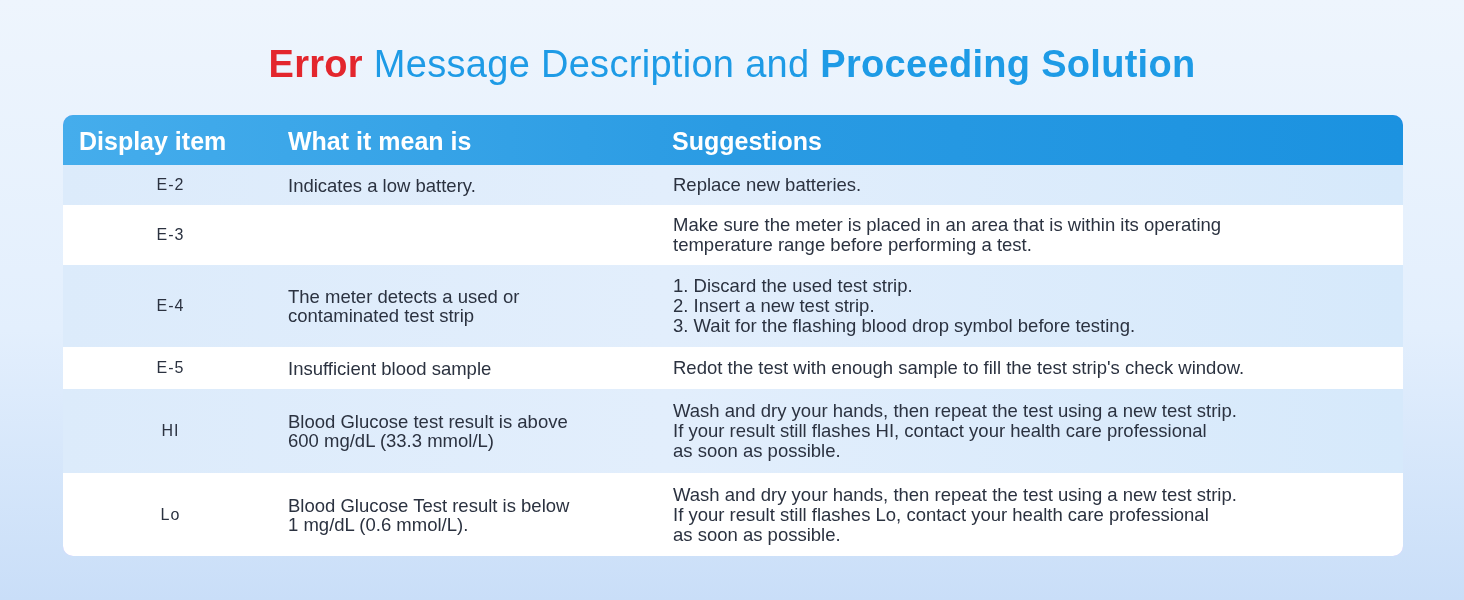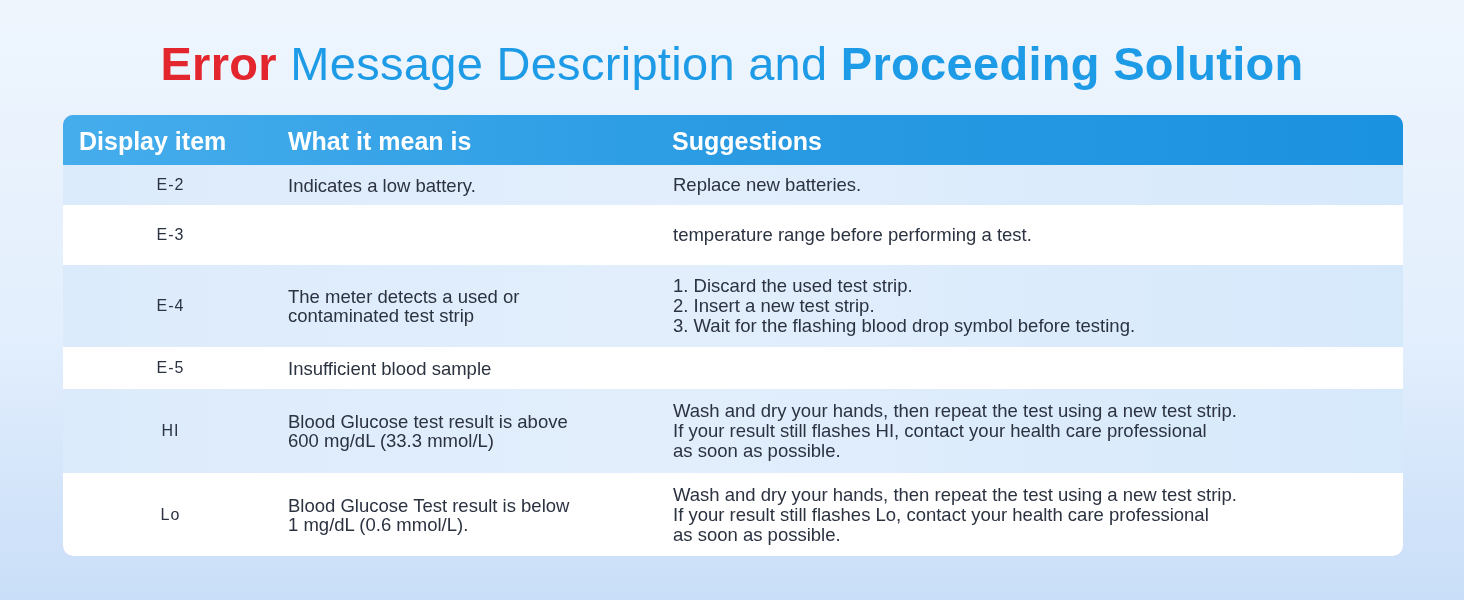--- a/index.html
+++ b/index.html
@@ -13,21 +13,21 @@
       background: linear-gradient(180deg, #eef5fd 0%, #e3effd 55%, #c9def8 100%);
       font-family: "Liberation Sans", "DejaVu Sans", sans-serif;
       position: relative;
     }
     .title {
       position: absolute;
       left: 0;
       top: 34px;
       width: 1464px;
       text-align: center;
-      font-size: 47px;
+      font-size: 38px;
       line-height: 60px;
       color: #1e9be6;
       letter-spacing: 0.3px;
       white-space: nowrap;
     }
     .title .t-error {
       color: #e3262d;
       font-weight: bold;
     }
     .title .t-mid {
@@ -138,20 +138,21 @@
       <div class="lines">
         <span>Replace new batteries.</span>
       </div>
     </div>
   </div>
 
   <div class="row plain" style="top:90px;height:60px;">
     <div class="cell c1">E-3</div>
     <div class="cell c3">
       <div class="lines">
+        <span>Make sure the meter is placed in an area that is within its operating</span>
         <span>temperature range before performing a test.</span>
       </div>
     </div>
   </div>
 
   <div class="row shaded" style="top:150px;height:82px;">
     <div class="cell c1">E-4</div>
     <div class="cell c2">
       <div class="lines">
         <span>The meter detects a used or</span>
@@ -167,20 +168,25 @@
     </div>
   </div>
 
   <div class="row plain" style="top:232px;height:42px;">
     <div class="cell c1">E-5</div>
     <div class="cell c2">
       <div class="lines">
         <span>Insufficient blood sample</span>
       </div>
     </div>
+    <div class="cell c3">
+      <div class="lines">
+        <span>Redot the test with enough sample to fill the test strip's check window.</span>
+      </div>
+    </div>
   </div>
 
   <div class="row shaded" style="top:274px;height:84px;">
     <div class="cell c1">HI</div>
     <div class="cell c2">
       <div class="lines">
         <span>Blood Glucose test result is above</span>
         <span>600 mg/dL (33.3 mmol/L)</span>
       </div>
     </div>

